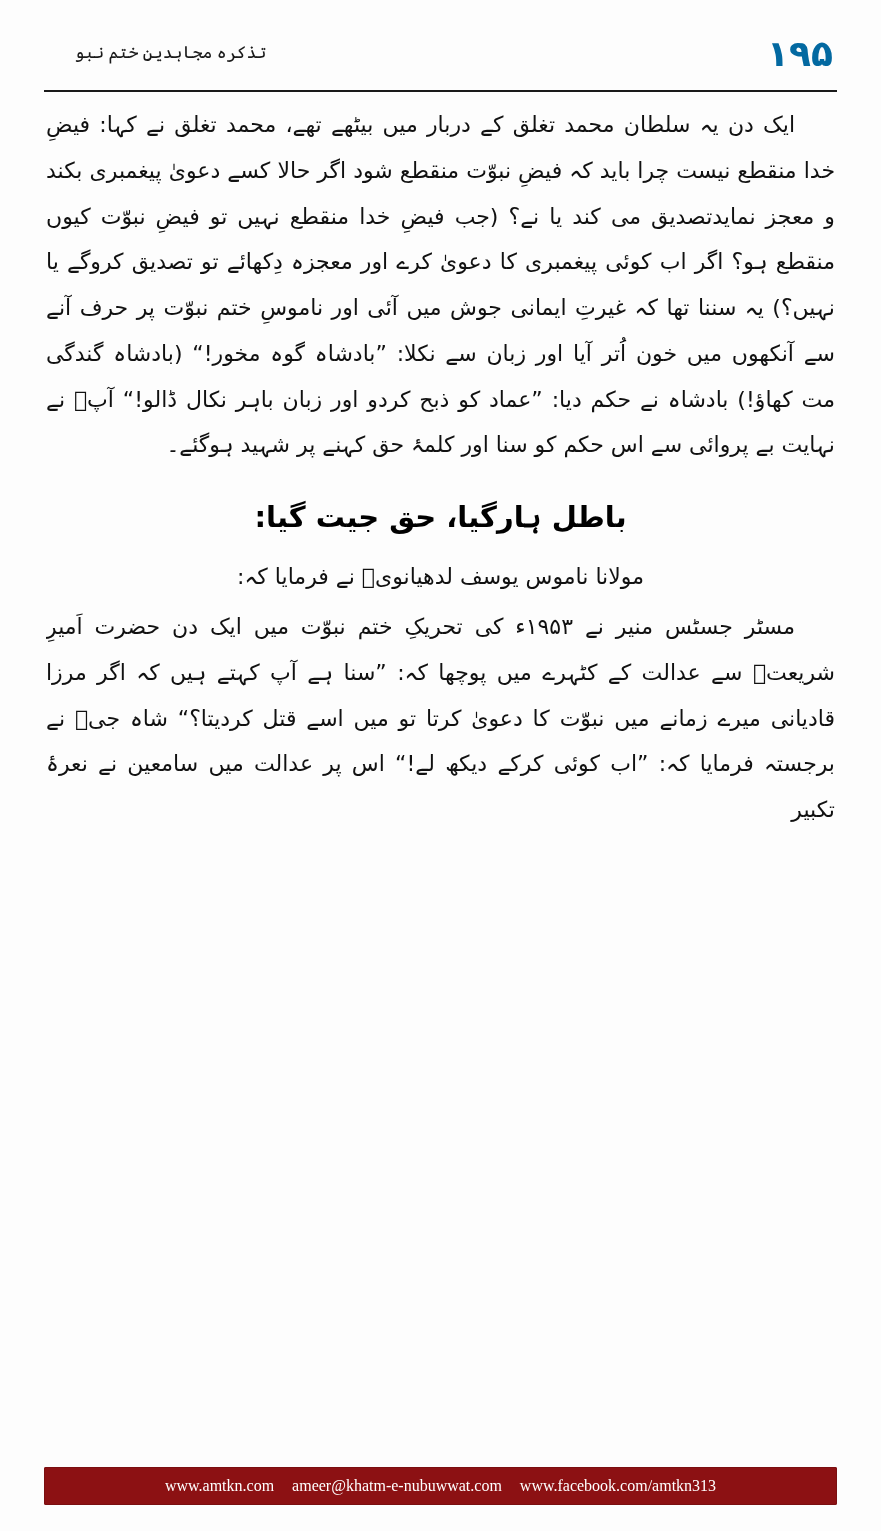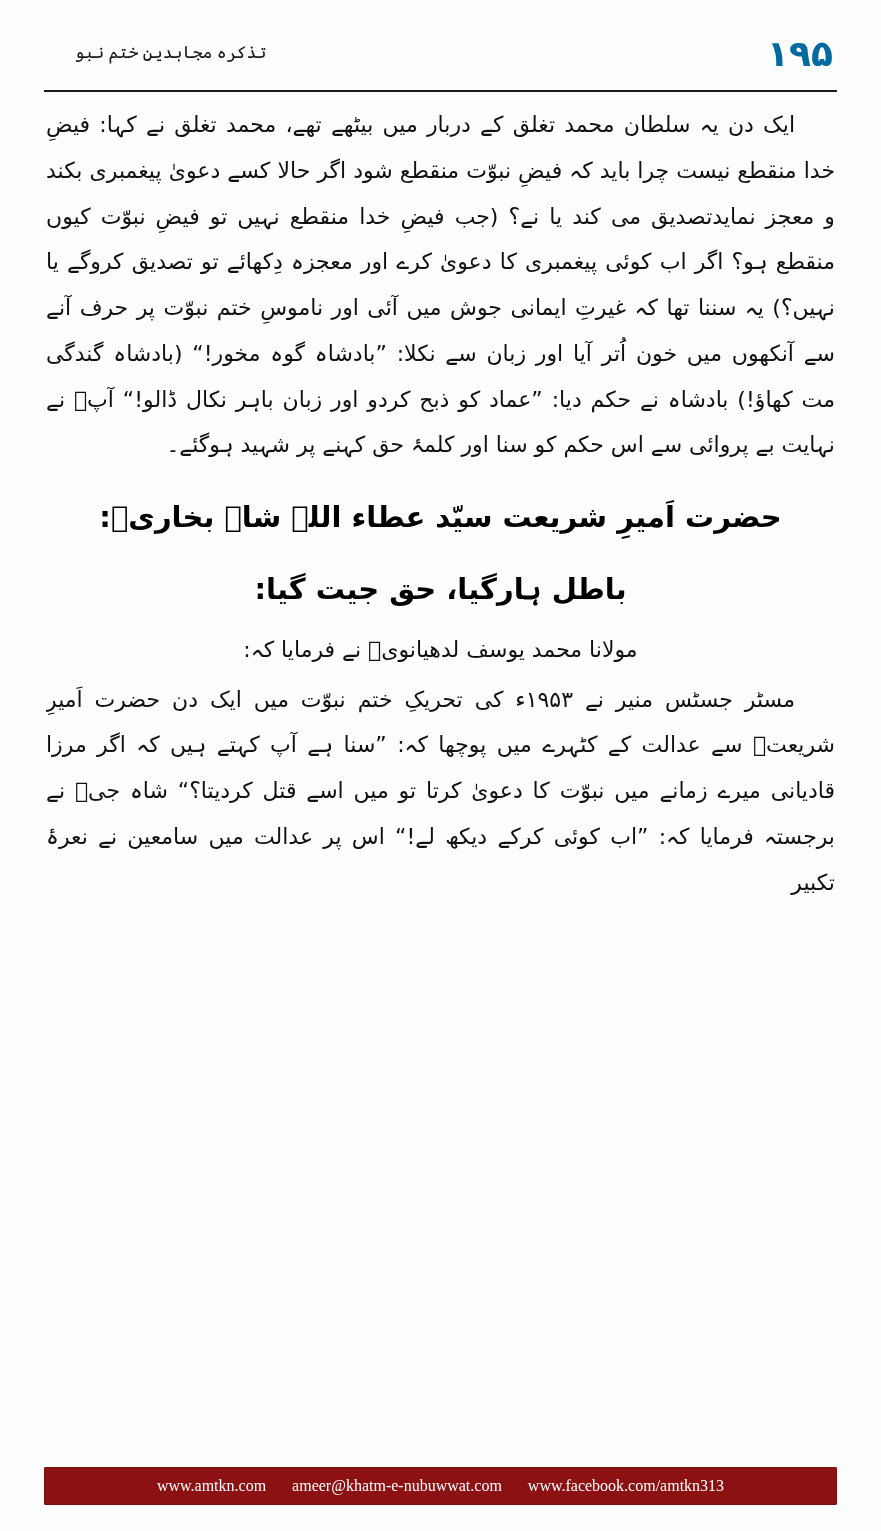--- a/index.html
+++ b/index.html
@@ -99,21 +99,21 @@
     position: absolute;
     left: 44px;
     right: 44px;
     bottom: 26px;
     height: 38px;
     background: #8c1113;
     border-radius: 2px;
     display: flex;
     align-items: center;
     justify-content: center;
-    gap: 26px;
+    gap: 18px;
     direction: ltr;
     box-shadow: 0 0 0 1px #7a0f11 inset;
   }
   .footer a, .footer span.flink {
     font-family: "Liberation Serif", serif;
     font-size: 16px;
     color: #ffffff;
     text-decoration: none;
     white-space: nowrap;
   }
@@ -127,27 +127,26 @@
     <div class="page-number">۱۹۵</div>
     <div class="header-title">تذکرہ مجاہدینِ ختم نبوتؐ</div>
   </div>
 
   <div class="rule"></div>
 
   <div class="content">
 
     <p class="para indent">ایک دن یہ سلطان محمد تغلق کے دربار میں بیٹھے تھے، محمد تغلق نے کہا: فیضِ خدا منقطع نیست چرا باید کہ فیضِ نبوّت منقطع شود اگر حالا کسے دعویٰ پیغمبری بکند و معجز نمایدتصدیق می کند یا نے؟ (جب فیضِ خدا منقطع نہیں تو فیضِ نبوّت کیوں منقطع ہو؟ اگر اب کوئی پیغمبری کا دعویٰ کرے اور معجزہ دِکھائے تو تصدیق کروگے یا نہیں؟) یہ سننا تھا کہ غیرتِ ایمانی جوش میں آئی اور ناموسِ ختم نبوّت پر حرف آنے سے آنکھوں میں خون اُتر آیا اور زبان سے نکلا: ”بادشاہ گوہ مخور!“ (بادشاہ گندگی مت کھاؤ!) بادشاہ نے حکم دیا: ”عماد کو ذبح کردو اور زبان باہر نکال ڈالو!“ آپؒ نے نہایت بے پروائی سے اس حکم کو سنا اور کلمۂ حق کہنے پر شہید ہوگئے۔</p>
 
-    <h2 class="heading">حضرت اَمیرِ شریعت سیّد عطاء اللہ شاہ بخاریؒ:</h2>
 
 
 
     <h2 class="heading">باطل ہارگیا، حق جیت گیا:</h2>
 
-    <p class="para centered">مولانا محمد یوسف لدھیانویؒ نے فرمایا کہ:</p>
+    <p class="para centered">مولانا ناموس یوسف لدھیانویؒ نے فرمایا کہ:</p>
 
     <p class="para indent">مسٹر جسٹس منیر نے ۱۹۵۳ء کی تحریکِ ختم نبوّت میں ایک دن حضرت اَمیرِ شریعتؒ سے عدالت کے کٹہرے میں پوچھا کہ: ”سنا ہے آپ کہتے ہیں کہ اگر مرزا قادیانی میرے زمانے میں نبوّت کا دعویٰ کرتا تو میں اسے قتل کردیتا؟“ شاہ جیؒ نے برجستہ فرمایا کہ: ”اب کوئی کرکے دیکھ لے!“ اس پر عدالت میں سامعین نے نعرۂ تکبیر</p>
 
   </div>
 
   <div class="footer">
     <span class="flink">www.amtkn.com</span>
     <span class="flink">ameer@khatm-e-nubuwwat.com</span>
     <span class="flink">www.facebook.com/amtkn313</span>
   </div>

